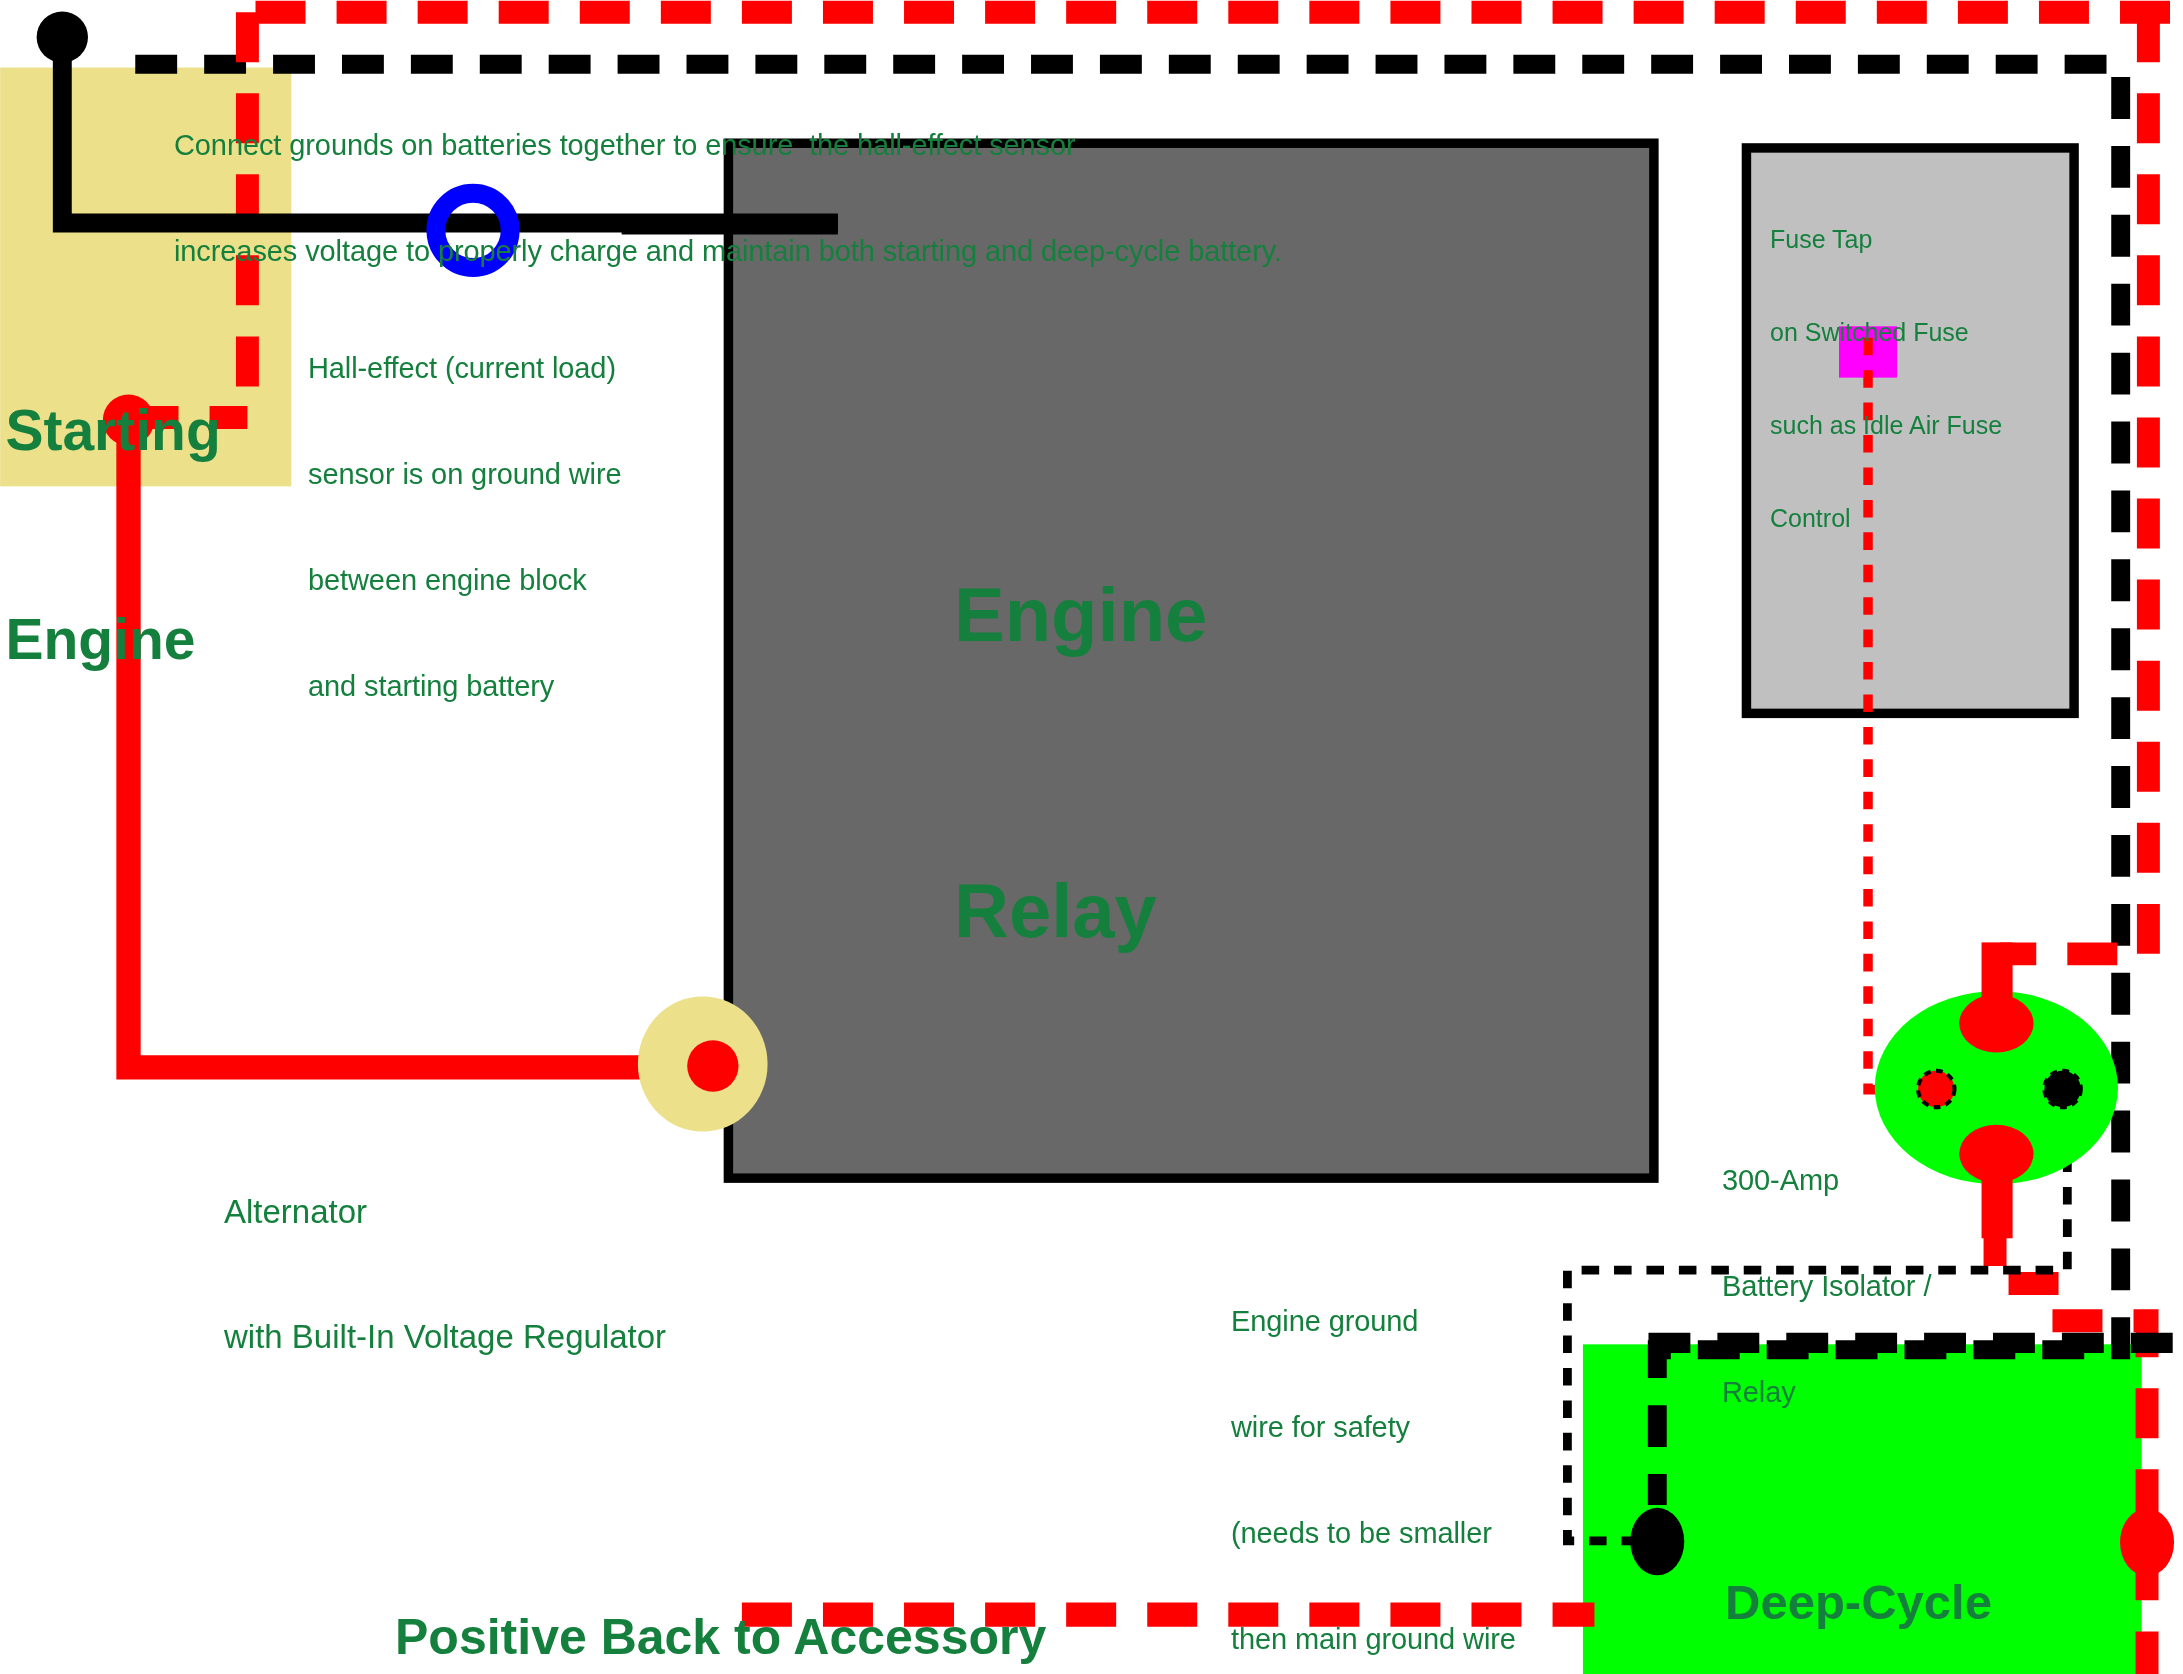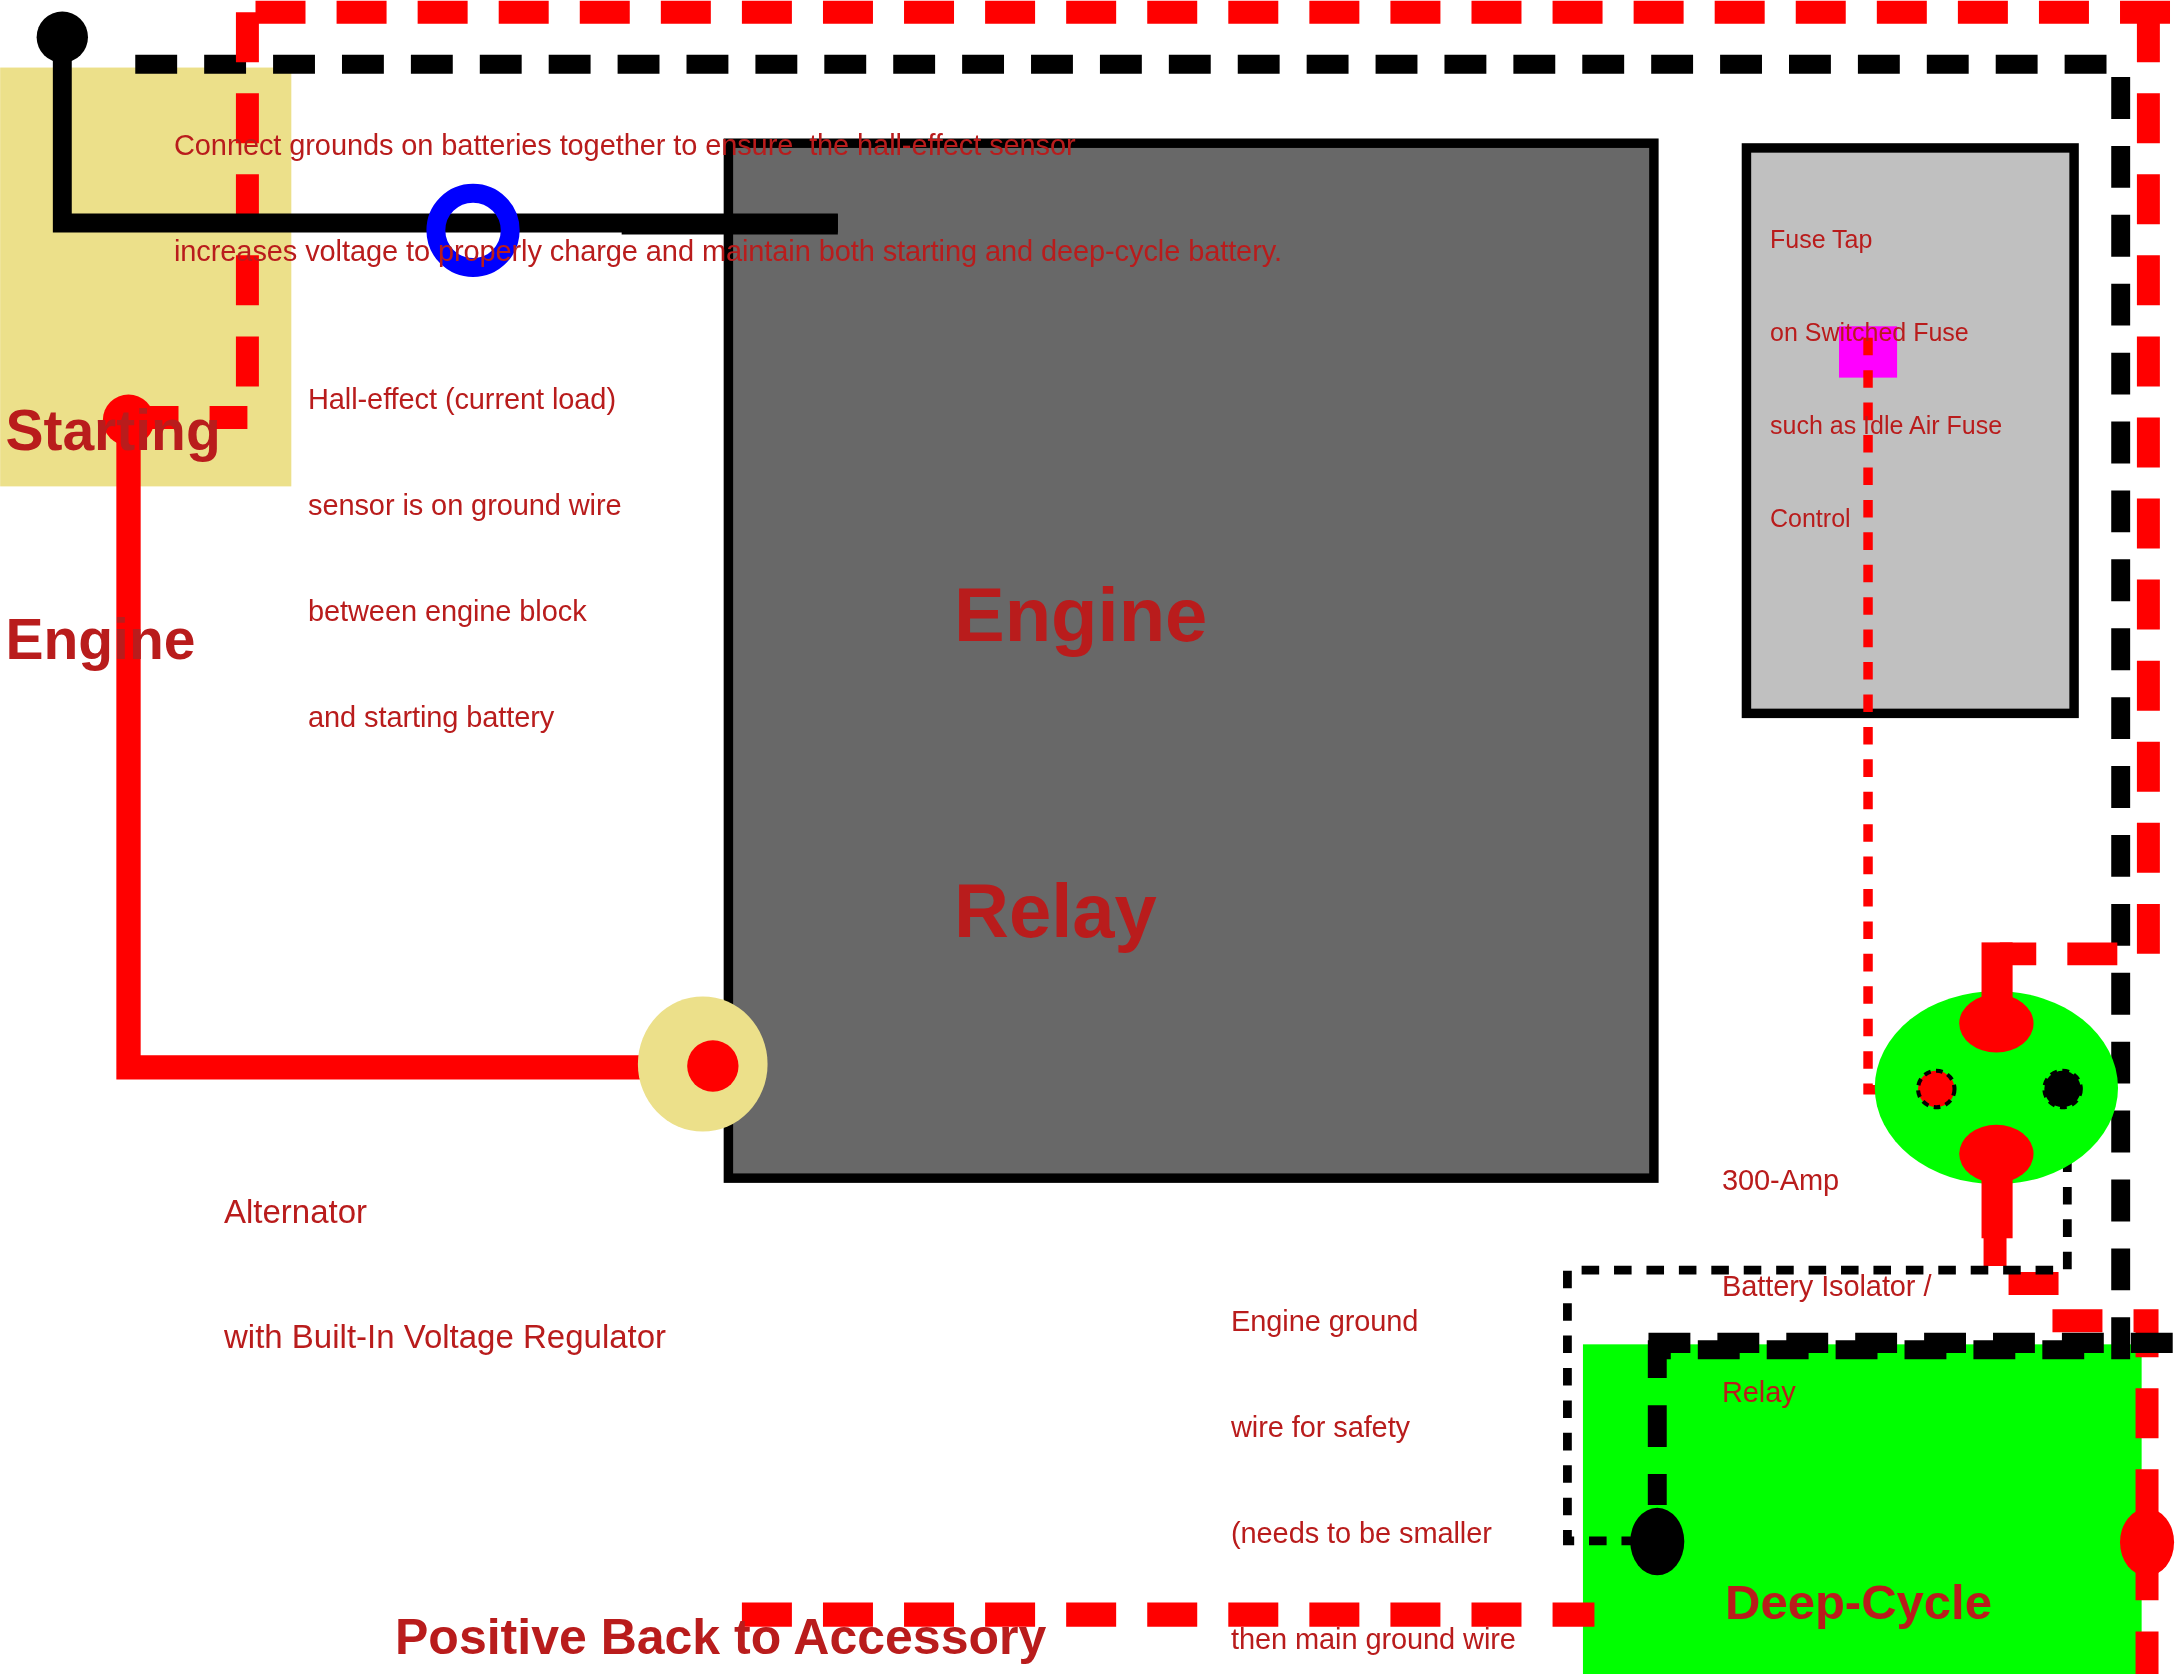--- a/index.html
+++ b/index.html
@@ -1,19 +1,19 @@
 <!DOCTYPE html>
 <html style="font-size:10.8px"><head>
 <meta charset="utf-8">
 <style>
   html,body{margin:0;padding:0;background:#ffffff;}
   body{width:2183px;height:1674px;position:relative;overflow:hidden;
        font-family:"Liberation Sans","DejaVu Sans",sans-serif;}
   #diagram{position:absolute;inset:0;width:2183px;height:1674px;}
-  .lbl{position:absolute;white-space:pre;color:#b91c1c;}
+  .lbl{position:absolute;white-space:pre;color:#15803d;}
   
   .cond{font-family:"Liberation Sans Narrow","Liberation Sans",sans-serif;
         transform-origin:0 0;}
   .note{font-size:29px;line-height:1.22;letter-spacing:-0.1px;}
   .note-big{font-size:33px;line-height:1.26;}
   .bold-lbl{font-weight:bold;}
   .boxlabel{font-size:25px;line-height:1.24;}
 </style>
 </head>
 <body>
@@ -80,21 +80,21 @@
 <div class="lbl cond note" style="left:174px;top:57px;">
   <div>Connect grounds on batteries together to ensure  the hall-effect sensor</div>
   <div>increases voltage to properly charge and maintain both starting and deep-cycle battery.</div>
 </div>
 
 <div class="lbl cond bold-lbl" style="left:5.4px;top:257px;font-size:57px;line-height:1.22;">
   <div>Starting</div>
   <div>Engine</div>
 </div>
 
-<div class="lbl cond note" style="left:308px;top:311px;">
+<div class="lbl cond note" style="left:308px;top:280px;">
   <div>Hall-effect (current load)</div>
   <div>sensor is on ground wire</div>
   <div>between engine block</div>
   <div>and starting battery</div>
 </div>
 
 <div class="lbl cond bold-lbl" style="left:954px;top:368px;font-size:76px;line-height:1.3;">
   <div>Engine</div>
   <div>Relay</div>
 </div>

